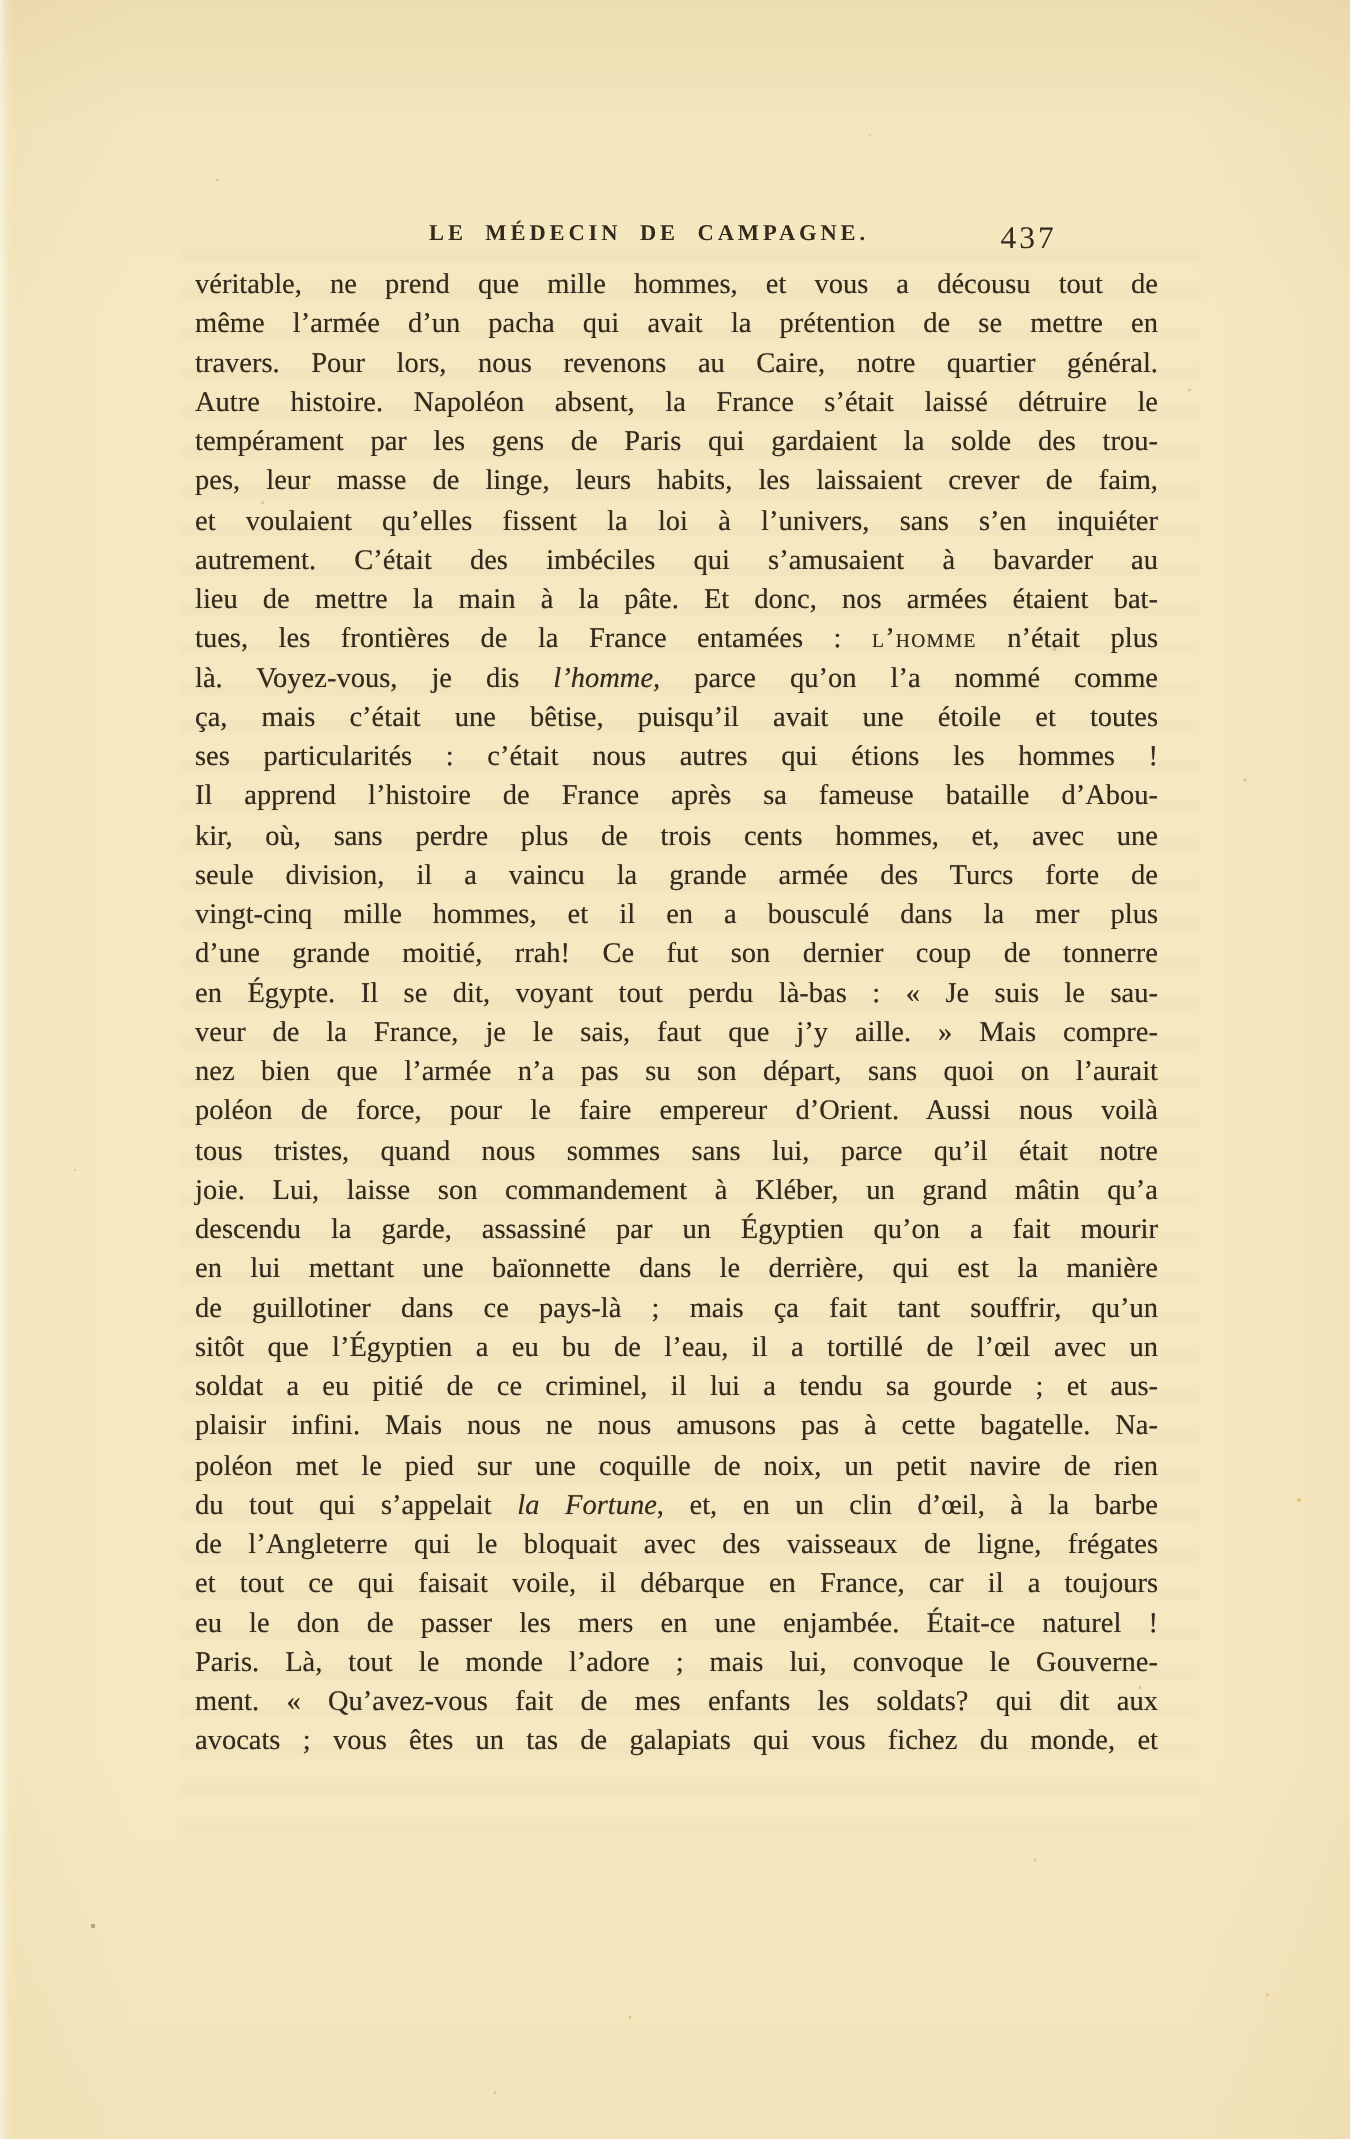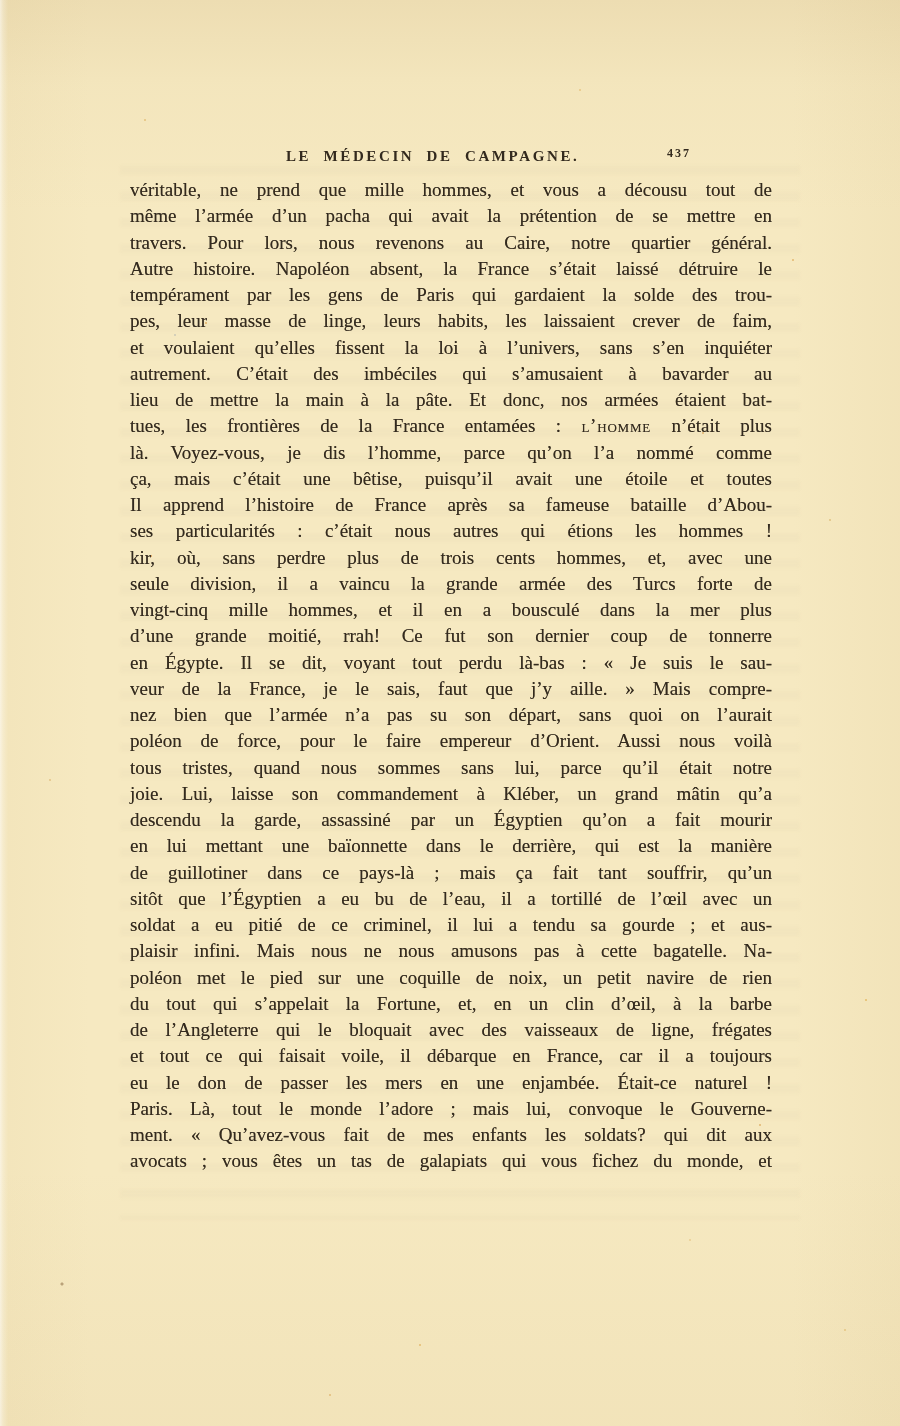--- a/index.html
+++ b/index.html
@@ -59,34 +59,34 @@
     position: absolute; left: 130px; top: 146px; width: 642px; height: 24px; text-align: right;
   }
   .running-title {
     position: absolute; left: 156px; top: 2px;
     font-size: 15px; font-weight: bold;
     letter-spacing: 2.6px; word-spacing: 6px;
     white-space: nowrap;
   }
   .folio {
     position: absolute; left: 537px; top: 0px;
-    font-size: 12px; font-weight: bold; letter-spacing: 2px;
+    font-size: 21px; font-weight: normal; letter-spacing: 2px;
   }
   .body-text {
     position: absolute; left: 130px; top: 177px; width: 642px;
     font-size: 19px;
   }
   .line {
     height: 26.25px; line-height: 26.25px;
     text-align: justify; text-align-last: justify;
     white-space: nowrap;
     text-shadow: 0 0 0.5px rgba(51,42,30,0.55);
   }
   .line span { white-space: normal; }
-  .it { }
+  .it { font-style: italic; }
   .sc { font-variant: small-caps; letter-spacing: 0.8px; }
 </style>
 </head>
 <body>
 
 <div class="page">
   <div class="paper-shading"></div>
   <div class="show-through"></div>
   <div class="paper-speckles"></div>
 
@@ -101,22 +101,22 @@
       <div class="line"><span>travers. Pour lors, nous revenons au Caire, notre quartier général.</span></div>
       <div class="line"><span>Autre histoire. Napoléon absent, la France s’était laissé détruire le</span></div>
       <div class="line"><span>tempérament par les gens de Paris qui gardaient la solde des trou-</span></div>
       <div class="line"><span>pes, leur masse de linge, leurs habits, les laissaient crever de faim,</span></div>
       <div class="line"><span>et voulaient qu’elles fissent la loi à l’univers, sans s’en inquiéter</span></div>
       <div class="line"><span>autrement. C’était des imbéciles qui s’amusaient à bavarder au</span></div>
       <div class="line"><span>lieu de mettre la main à la pâte. Et donc, nos armées étaient bat-</span></div>
       <div class="line"><span>tues, les frontières de la France entamées : </span><span class="sc">l’homme</span><span> n’était plus</span></div>
       <div class="line"><span>là. Voyez-vous, je dis </span><span class="it">l’homme,</span><span> parce qu’on l’a nommé comme</span></div>
       <div class="line"><span>ça, mais c’était une bêtise, puisqu’il avait une étoile et toutes</span></div>
+      <div class="line"><span>ses particularités : c’était nous autres qui étions les hommes !</span></div>
       <div class="line"><span>Il apprend l’histoire de France après sa fameuse bataille d’Abou-</span></div>
-      <div class="line"><span>ses particularités : c’était nous autres qui étions les hommes !</span></div>
       <div class="line"><span>kir, où, sans perdre plus de trois cents hommes, et, avec une</span></div>
       <div class="line"><span>seule division, il a vaincu la grande armée des Turcs forte de</span></div>
       <div class="line"><span>vingt-cinq mille hommes, et il en a bousculé dans la mer plus</span></div>
       <div class="line"><span>d’une grande moitié, rrah! Ce fut son dernier coup de tonnerre</span></div>
       <div class="line"><span>en Égypte. Il se dit, voyant tout perdu là-bas : « Je suis le sau-</span></div>
       <div class="line"><span>veur de la France, je le sais, faut que j’y aille. » Mais compre-</span></div>
       <div class="line"><span>nez bien que l’armée n’a pas su son départ, sans quoi on l’aurait</span></div>
       <div class="line"><span>poléon de force, pour le faire empereur d’Orient. Aussi nous voilà</span></div>
       <div class="line"><span>tous tristes, quand nous sommes sans lui, parce qu’il était notre</span></div>
       <div class="line"><span>joie. Lui, laisse son commandement à Kléber, un grand mâtin qu’a</span></div>

